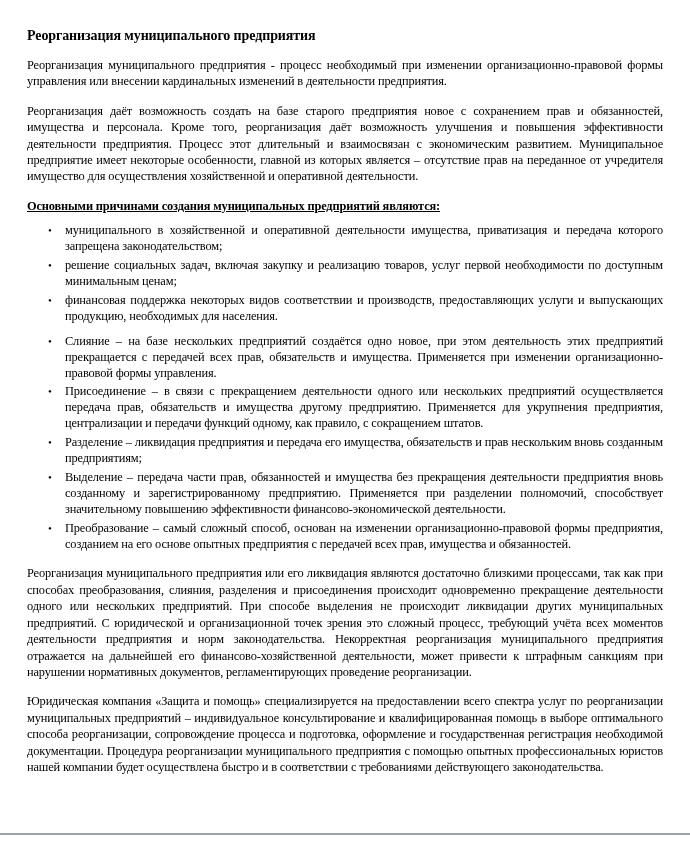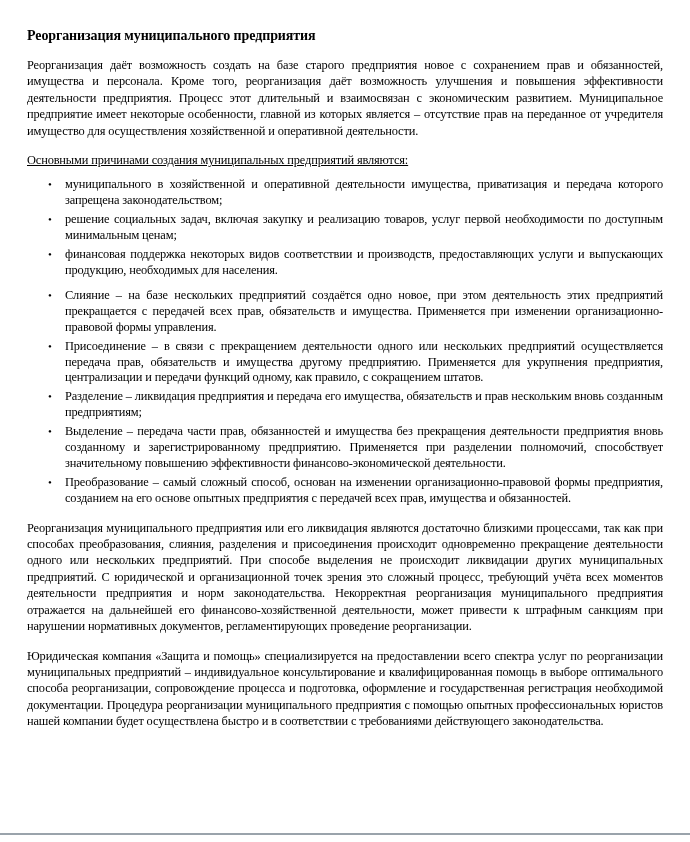--- a/index.html
+++ b/index.html
@@ -37,21 +37,21 @@
     letter-spacing: -0.15px;
     text-align: justify;
     margin: 0 0 13px 0;
   }
   .section-heading {
     font-size: 12.4px;
     line-height: 16.4px;
     letter-spacing: -0.15px;
     text-decoration: underline;
     margin: 0 0 9px 0;
-    font-weight: normal;
+    font-weight: bold;
   }
   ul.bullets {
     list-style: none;
     margin: 0 0 9px 0;
     padding: 0;
   }
   ul.bullets.last {
     margin-bottom: 13px;
   }
   ul.bullets li {
@@ -84,20 +84,21 @@
     background: #9aa3ab;
   }
 </style>
 </head>
 <body>
 
 <div class="page">
 
   <h1 class="doc-title">Реорганизация муниципального предприятия</h1>
 
+  <p class="para">Реорганизация муниципального предприятия  - процесс необходимый при изменении организационно-правовой формы управления или внесении кардинальных изменений в деятельности предприятия.</p>
 
   <p class="para">Реорганизация даёт возможность создать на базе старого предприятия  новое с сохранением прав и обязанностей, имущества и персонала. Кроме того, реорганизация даёт возможность  улучшения и повышения эффективности деятельности предприятия. Процесс этот длительный и взаимосвязан с экономическим развитием. Муниципальное предприятие имеет некоторые особенности, главной из которых является – отсутствие прав на переданное от учредителя имущество для осуществления хозяйственной и оперативной деятельности.</p>
 
   <h2 class="section-heading">Основными причинами создания муниципальных предприятий являются:</h2>
 
   <ul class="bullets">
     <li>
       <span class="bullet">•</span>
       <span class="item-text">муниципального в хозяйственной и оперативной деятельности имущества, приватизация и передача которого запрещена законодательством;</span>
     </li>

